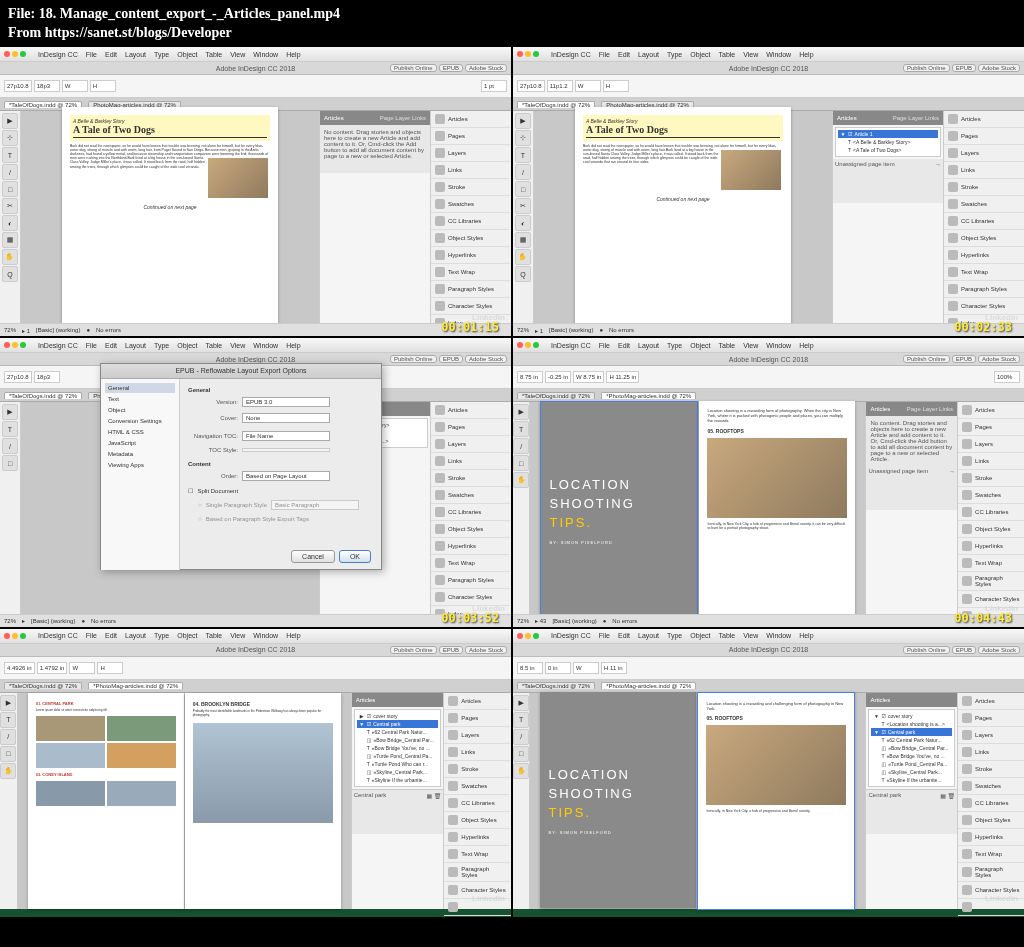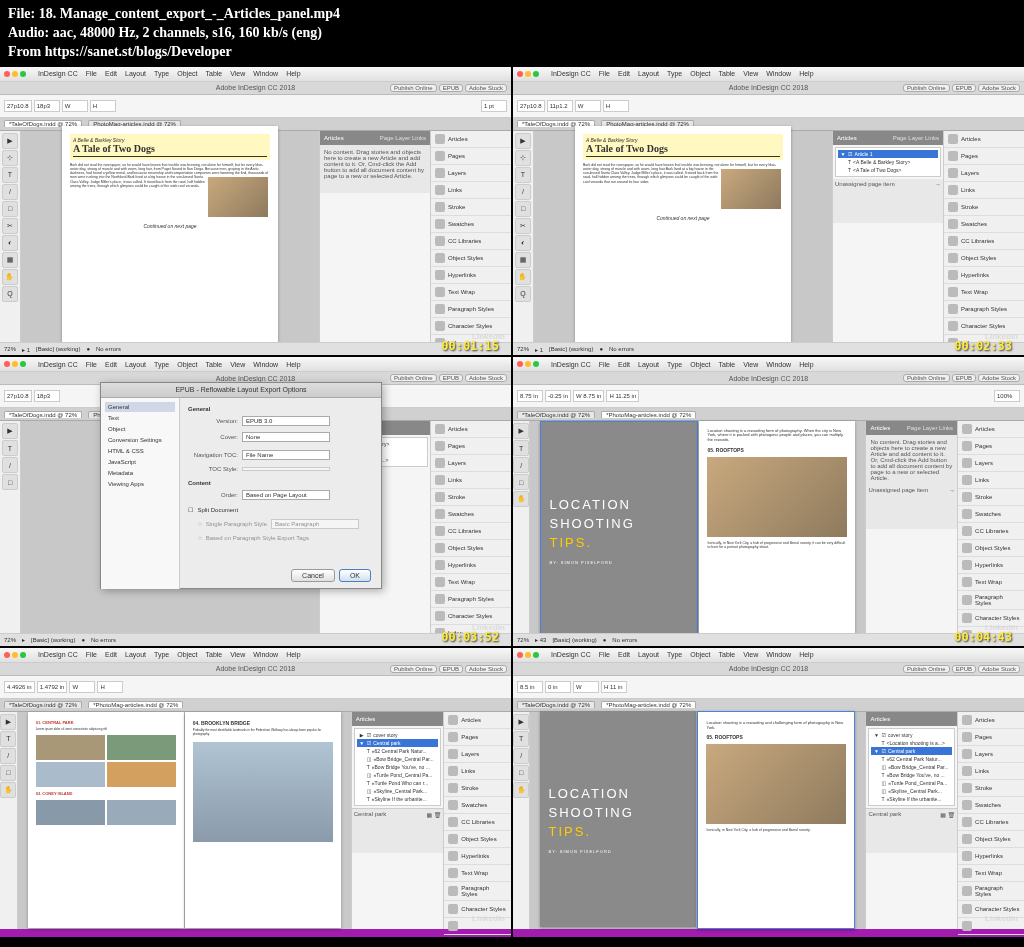--- a/index.html
+++ b/index.html
@@ -1,19 +1,19 @@
 <!DOCTYPE html>
 <html><head>
 <meta charset="utf-8">
 <style>
 body{margin:0;background:#000;font-family:Arial,sans-serif;font-size:8px;color:#333;width:1024px;height:947px;overflow:hidden}
 .header{background:#000;color:#fff;padding:4px 8px;font-family:"Comic Sans MS",cursive;font-size:14px;font-weight:bold;line-height:1.3}
 .header div{margin:1px 0}
 .grid{display:grid;grid-template-columns:1fr 1fr;grid-template-rows:repeat(3,1fr);height:870px;gap:2px;background:#000}
-.tile{background:#a21caf;position:relative;overflow:hidden}
+.tile{background:#14532d;position:relative;overflow:hidden}
 .menubar{background:linear-gradient(#f8f8f8,#e0e0e0);height:14px;display:flex;align-items:center;padding:0 4px;gap:8px;font-size:7px;color:#333;border-bottom:1px solid #ccc}
 .menubar span:first-child{font-weight:bold}
 .traffic{display:flex;gap:2px;margin-right:4px}
 .traffic span{width:6px;height:6px;border-radius:50%;display:inline-block}
 .tr{background:#ff5f56}.ty{background:#ffbd2e}.tg{background:#27c93f}
 .titlebar{background:#d8d8d8;height:12px;display:flex;align-items:center;justify-content:center;font-size:7px;color:#555;border-bottom:1px solid #bbb;position:relative}
 .titlebar .right{position:absolute;right:4px;display:flex;gap:2px;align-items:center}
 .btn-sm{background:#f0f0f0;border:1px solid #aaa;border-radius:3px;padding:0 3px;font-size:6px}
 .ctrlbar{background:#f5f5f5;height:22px;border-bottom:1px solid #ccc;display:flex;align-items:center;padding:0 4px;gap:2px;font-size:6px}
 .ctrl-field{background:#fff;border:1px solid #ccc;padding:0 2px;height:10px;line-height:10px;display:inline-block;min-width:20px}
@@ -62,21 +62,20 @@
 .cover-page .byline{font-size:4px;margin-top:8px;letter-spacing:1px}
 .photo{background:linear-gradient(135deg,#c9a97e,#8e7a5e);position:relative}
 .thumbs{display:grid;grid-template-columns:1fr 1fr;gap:2px;margin-top:4px}
 .thumb{height:25px;background:#a89878}
 </style>
 </head>
 <body>
 
 <div class="header">
 <div>File: 18. Manage_content_export_-_Articles_panel.mp4</div>
-<div>Audio: aac, 48000 Hz, 2 channels, s16, 160 kb/s (eng)</div>
 <div>From https://sanet.st/blogs/Developer</div>
 </div>
 
 <div class="grid">
 
 <div class="tile">
 <div class="menubar">
 <div class="traffic">
           <span class="tr"></span>
           <span class="ty"></span>

